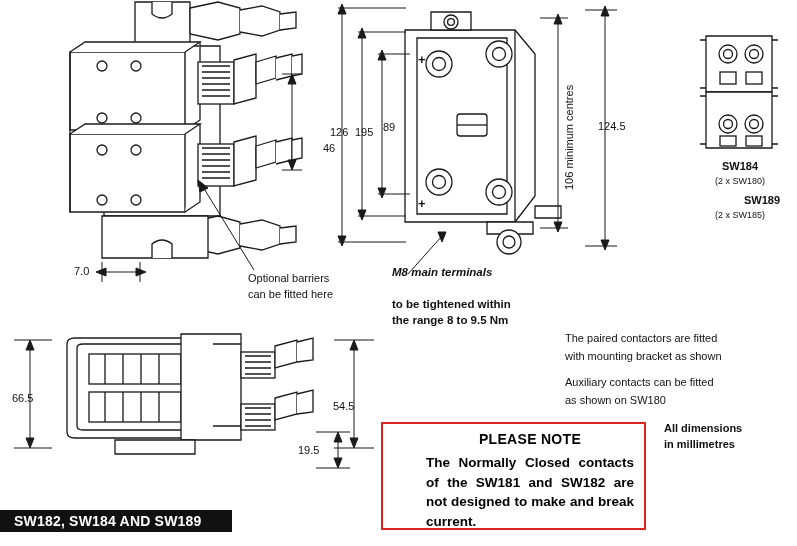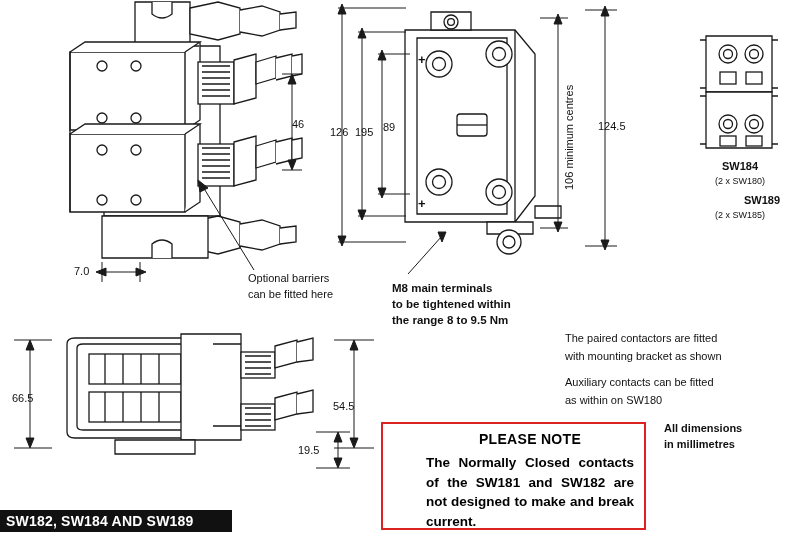--- a/index.html
+++ b/index.html
@@ -32,21 +32,21 @@
   .note-body{
     font-size:13.5px;font-weight:bold;line-height:1.45;text-align:justify;
     padding:0 10px 8px 10px;
   }
   .footer-bar{
     position:absolute;
     background:#111;color:#fff;
     font-size:14px;font-weight:bold;
     letter-spacing:.2px;
     display:flex;align-items:center;
-    padding:0 6px;
+    padding:0 14px;
     box-sizing:border-box;
   }
 </style>
 </head>
 <body>
 
 <div class="stage">
 
   <div class="abs" style="left:40px;top:0px;">
     <svg width="330" height="300" viewBox="0 0 330 300" fill="none" stroke="#1a1a1a" stroke-width="1.3">
@@ -105,21 +105,21 @@
   </div>
 
   <svg class="abs" style="left:282px;top:72px;" width="42" height="100">
     <g stroke="#1a1a1a" stroke-width="1">
       <path d="M10 8 L10 92"></path>
       <path d="M6 12 L10 2 L14 12 Z" fill="#1a1a1a"></path>
       <path d="M6 88 L10 98 L14 88 Z" fill="#1a1a1a"></path>
       <path d="M0 2 L20 2 M0 98 L20 98"></path>
     </g>
   </svg>
-  <div class="lbl" style="left:292px;top:118px;">46</div>
+  <div class="lbl" style="left:292px;top:142px;padding-left:31px;">46</div>
 
   <svg class="abs" style="left:78px;top:260px;" width="80" height="26">
     <g stroke="#1a1a1a" stroke-width="1">
       <path d="M24 12 L62 12"></path>
       <path d="M28 8 L18 12 L28 16 Z" fill="#1a1a1a"></path>
       <path d="M58 8 L68 12 L58 16 Z" fill="#1a1a1a"></path>
       <path d="M24 2 L24 22 M62 2 L62 22"></path>
     </g>
   </svg>
   <div class="lbl" style="left:74px;top:265px;">7.0</div>
@@ -218,21 +218,21 @@
     </g>
   </svg>
   <div class="lbl" style="left:598px;top:120px;">124.5</div>
 
   <svg class="abs" style="left:400px;top:230px;" width="80" height="50">
     <g stroke="#1a1a1a" stroke-width="1">
       <path d="M8 44 L42 6"></path>
       <path d="M38 2 L46 2 L42 12 Z" fill="#1a1a1a"></path>
     </g>
   </svg>
-  <div class="lbl b" style="left:392px;top:282px;font-size:11.5px;">M8 main terminals</div>
+  <div class="lbl b" style="left:392px;top:266px;font-size:11.5px;font-style:italic;">M8 main terminals</div>
   <div class="lbl b" style="left:392px;top:298px;font-size:11.5px;">to be tightened within</div>
   <div class="lbl b" style="left:392px;top:314px;font-size:11.5px;">the range 8 to 9.5 Nm</div>
 
   <div class="abs" style="left:700px;top:32px;">
     <svg width="80" height="120" viewBox="0 0 80 120" fill="none" stroke="#1a1a1a" stroke-width="1.3">
       <path d="M6 4 L72 4 L72 60 L6 60 Z" fill="#fff"></path>
       <path d="M6 60 L72 60 L72 116 L6 116 Z" fill="#fff"></path>
       <circle cx="28" cy="22" r="9" fill="#fff"></circle>
       <circle cx="28" cy="22" r="4.5" fill="#fff"></circle>
       <circle cx="54" cy="22" r="9" fill="#fff"></circle>
@@ -308,21 +308,21 @@
       <path d="M42 12 L46 2 L50 12 Z" fill="#1a1a1a"></path>
       <path d="M42 28 L46 38 L50 28 Z" fill="#1a1a1a"></path>
       <path d="M24 2 L58 2 M24 38 L58 38"></path>
     </g>
   </svg>
   <div class="lbl" style="left:298px;top:444px;">19.5</div>
 
   <div class="lbl" style="left:565px;top:332px;">The paired contactors are fitted</div>
   <div class="lbl" style="left:565px;top:350px;">with mounting bracket as shown</div>
   <div class="lbl" style="left:565px;top:376px;">Auxiliary contacts can be fitted</div>
-  <div class="lbl" style="left:565px;top:394px;">as within on SW180</div>
+  <div class="lbl" style="left:565px;top:394px;">as shown on SW180</div>
   <div class="lbl b" style="left:664px;top:422px;">All dimensions</div>
   <div class="lbl b" style="left:664px;top:438px;">in millimetres</div>
 
   <div class="note-box" style="left:381px;top:422px;width:265px;height:108px;">
     <div class="note-title">PLEASE NOTE</div>
     <div class="note-body">The Normally Closed contacts of the SW181 and SW182 are not designed to make and break current.</div>
   </div>
 
   <div class="footer-bar" style="left:0px;top:510px;width:232px;height:22px;">
     <span>SW182, SW184 AND SW189</span>

